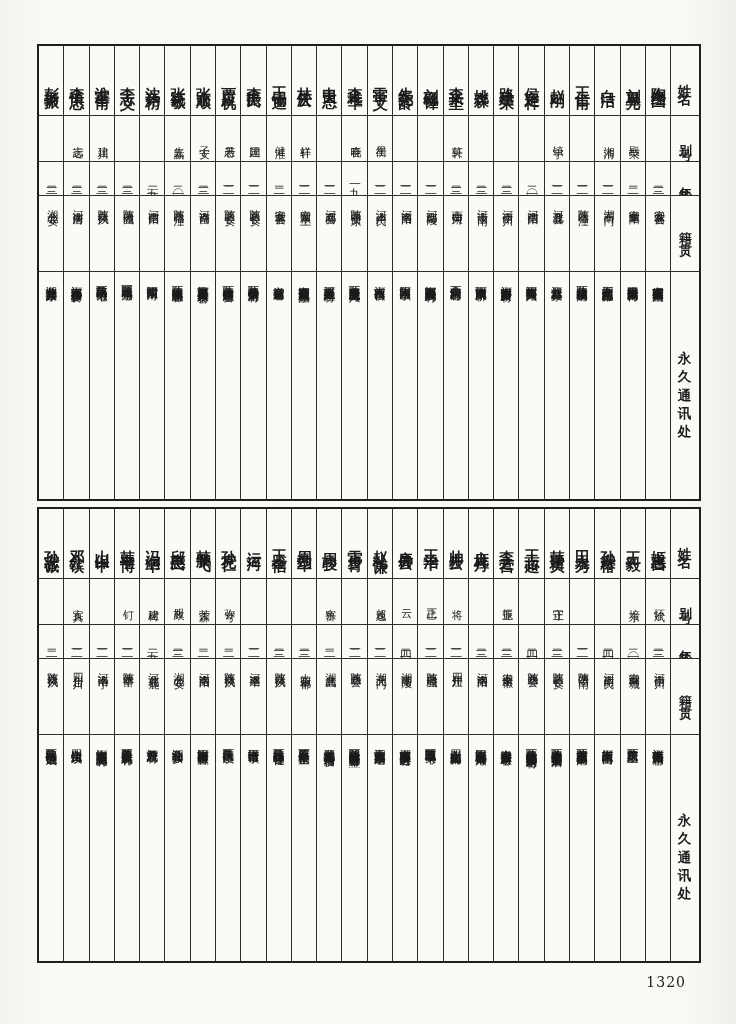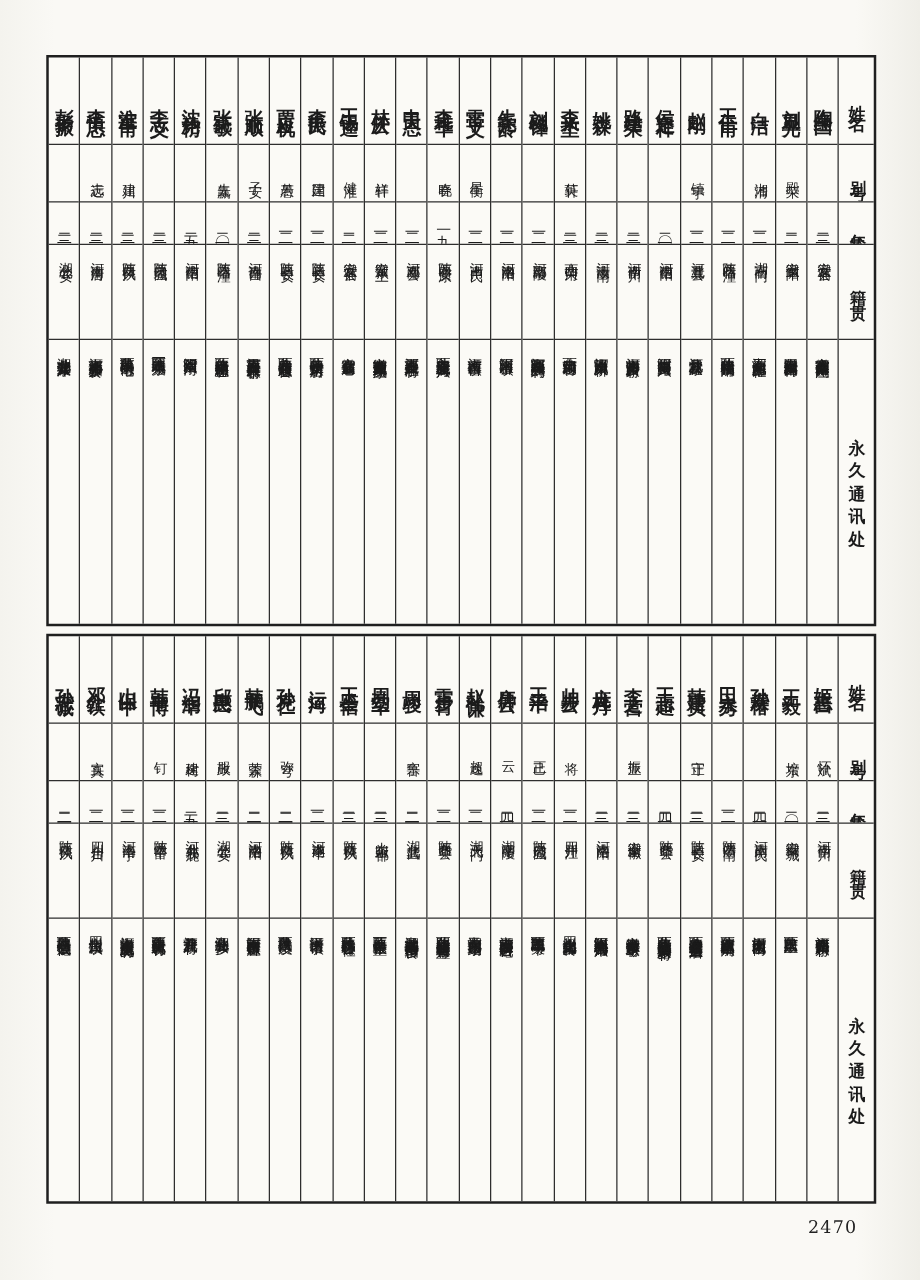--- a/index.html
+++ b/index.html
@@ -438,14 +438,14 @@
         <div class="cell c-addr">四川合川泥溪镇</div>
       </div>
       <div class="col">
         <div class="cell c-name">孙志诚</div>
         <div class="cell c-alias"></div>
         <div class="cell c-age">二二</div>
         <div class="cell c-native">陕西扶风</div>
         <div class="cell c-addr">陕西扶风召公镇世德成</div>
       </div>
     </div>
-  <div class="page-number">2470</div>
+  <div class="page-number">1320</div>
 </div>
 
 </body></html>

